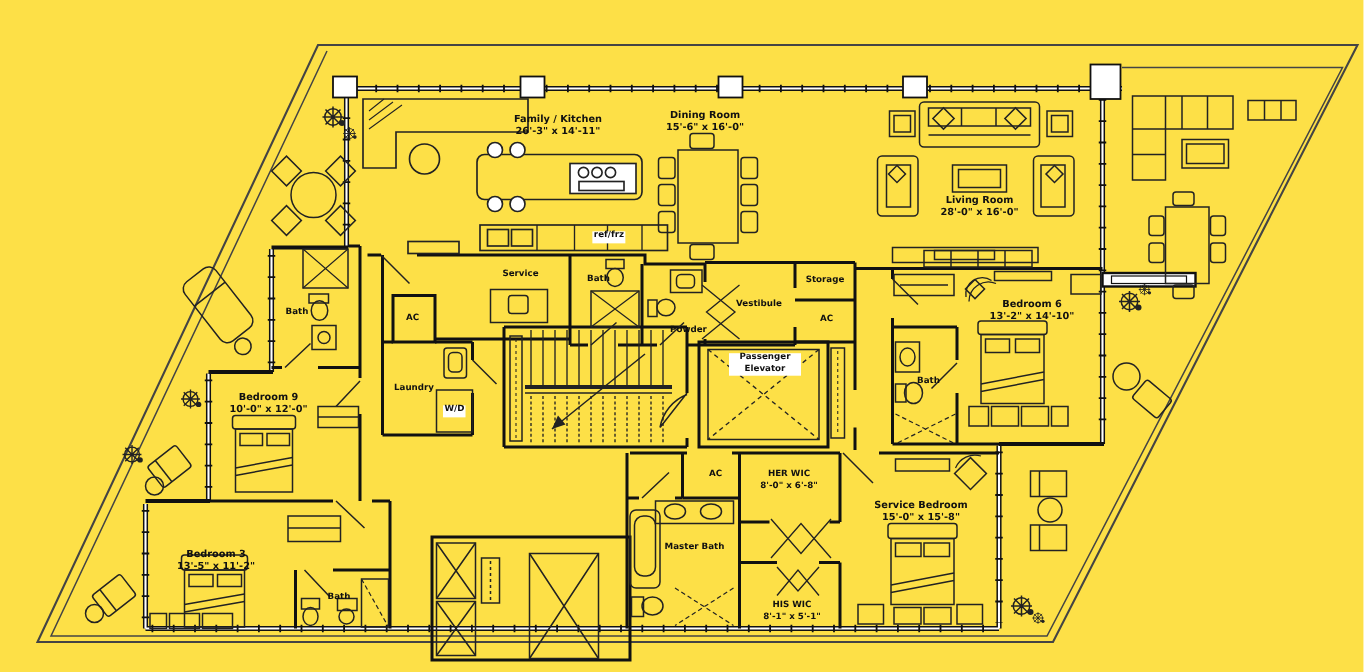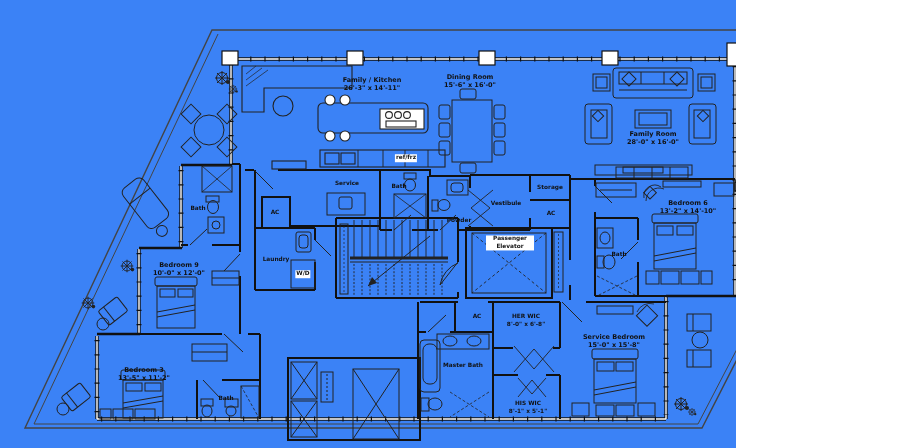--- a/index.html
+++ b/index.html
@@ -1,16 +1,16 @@
 <!DOCTYPE html>
 <html><head>
 <meta charset="utf-8">
 <style>
   html,body{margin:0;padding:0;background:#fff;}
-  .plan{position:relative;width:736px;height:448px;background:#3b82f6;overflow:hidden;
+  .plan{position:relative;width:909px;height:448px;background:#fde047;overflow:hidden;
         font-family:"DejaVu Sans",sans-serif;}
   .plan svg{position:absolute;left:0;top:0;}
   .lbl{position:absolute;transform:translate(-50%,-50%);text-align:center;color:#111;
        font:700 6.5px "DejaVu Sans",sans-serif;line-height:1.3;white-space:nowrap;z-index:5;}
   .lbl .nm,.lbl .dm{display:block;}
   .sm{font-size:5.8px;font-weight:700;}
   .bg{background:#fff;padding:0 1px;}
   .wrap{white-space:normal;width:46px;}
 </style>
 </head>
@@ -347,21 +347,21 @@
 
   <div class="lbl" style="left:372px;top:84px">
       <span class="nm">Family / Kitchen</span>
       <span class="dm">26'-3" x 14'-11"</span>
     </div>
   <div class="lbl" style="left:470px;top:81px">
       <span class="nm">Dining Room</span>
       <span class="dm">15'-6" x 16'-0"</span>
     </div>
   <div class="lbl" style="left:653px;top:138px">
-      <span class="nm">Family Room</span>
+      <span class="nm">Living Room</span>
       <span class="dm">28'-0" x 16'-0"</span>
     </div>
   <div class="lbl" style="left:688px;top:207px">
       <span class="nm">Bedroom 6</span>
       <span class="dm">13'-2" x 14'-10"</span>
     </div>
   <div class="lbl" style="left:144px;top:374px">
       <span class="nm">Bedroom 3</span>
       <span class="dm">13'-5" x 11'-2"</span>
     </div>

